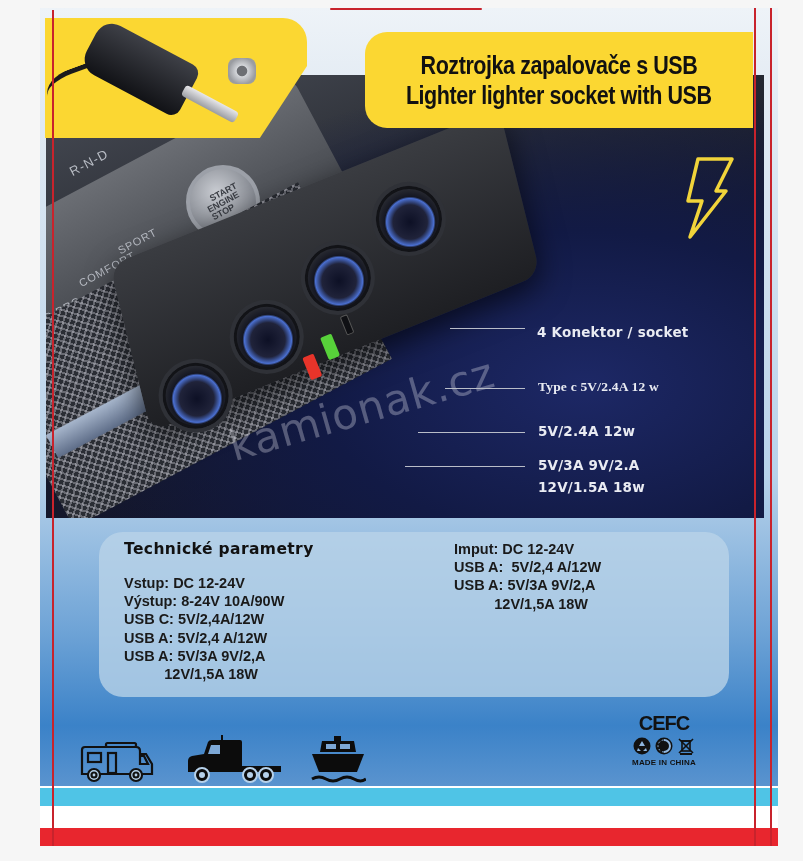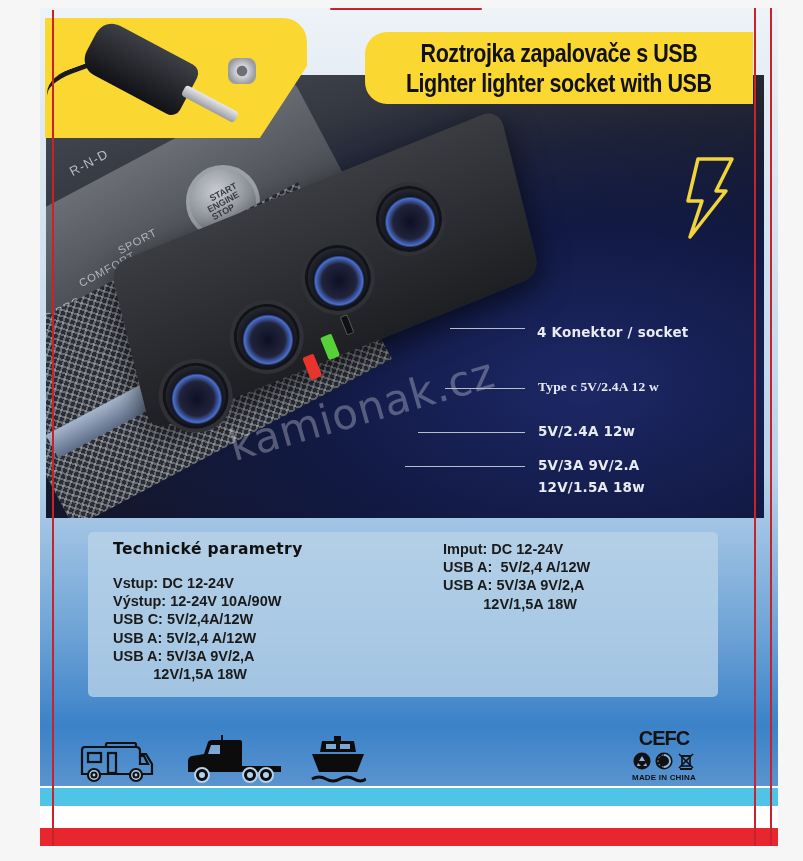--- a/index.html
+++ b/index.html
@@ -96,21 +96,21 @@
     
     .yellow-left {
       position: absolute; left: 45px; top: 18px; width: 262px; height: 120px;
       background: #fbd732; border-radius: 0 24px 0 0;
       clip-path: polygon(0 0, 100% 0, 100% 40%, 82% 100%, 0 100%);
     }
     .yellow-left::after {
       content: ""; position: absolute; right: 0; top: 0; width: 40px; height: 100%;
     }
     .title-box {
-      position: absolute; left: 365px; top: 32px; width: 388px; height: 72px;
+      position: absolute; left: 365px; top: 32px; width: 388px; height: 96px;
       background: #fbd732; border-radius: 22px 0 0 22px;
       display: flex; flex-direction: column; justify-content: center; align-items: center;
     }
     .title-line {
       font-family: "Liberation Sans", sans-serif; font-weight: bold; color: #111;
       font-size: 25px; line-height: 30px; letter-spacing: -0.5px; transform: scaleX(0.86);
       white-space: nowrap;
     }
 
     
@@ -132,39 +132,39 @@
       position: absolute; left: 228px; top: 58px; width: 28px; height: 26px; border-radius: 8px;
       background: radial-gradient(circle, #6d6f74 0 25%, #d3d5d9 30%, #9a9ca1 70%);
     }
 
     .bolt {
       position: absolute; left: 676px; top: 155px; width: 60px; height: 86px;
     }
 
     
     .specs {
-      position: absolute; left: 88px; top: 532px; width: 630px; height: 165px;
-      background: rgba(186, 212, 232, 0.78); border-radius: 5px;
+      position: absolute; left: 99px; top: 532px; width: 630px; height: 165px;
+      background: rgba(186, 212, 232, 0.78); border-radius: 24px;
     }
     .spec-col { position: absolute; top: 8px; }
     .spec-head {
       font-family: "DejaVu Sans", sans-serif; font-weight: bold; font-size: 15.5px; color: #111;
       letter-spacing: 0.4px; margin-bottom: 16px; white-space: nowrap;
     }
     .spec-line {
       font-family: "Liberation Sans", sans-serif; font-weight: bold; font-size: 14.5px; color: #1a1a1a;
       line-height: 18.2px; white-space: pre;
     }
 
     
     .vehicle-icon { position: absolute; }
     .certs {
       position: absolute; left: 624px; top: 712px; width: 80px; text-align: center;
     }
-    .ce-fc { font-family: "Liberation Sans", sans-serif; font-size: 20px; font-weight: bold; color: #121212; letter-spacing: -1px; margin-top: 15px; }
+    .ce-fc { font-family: "Liberation Sans", sans-serif; font-size: 20px; font-weight: bold; color: #121212; letter-spacing: -1px; }
     .cert-icons { display: flex; justify-content: center; gap: 4px; margin-top: 2px; }
     .made-in { font-family: "Liberation Sans", sans-serif; font-size: 8px; font-weight: bold; color: #111; margin-top: 3px; letter-spacing: 0.2px; }
   </style>
 </head>
 <body>
 
 <div class="page">
 
   <div class="card"></div>
   <div class="sky"></div>
@@ -224,21 +224,21 @@
 
   <div class="title-box">
     <div class="title-line">Roztrojka zapalovače s USB</div>
     <div class="title-line">Lighter lighter socket with USB</div>
   </div>
 
   <div class="specs">
     <div class="spec-col" style="left:25px;">
       <div class="spec-head">Technické parametry</div>
       <div class="spec-line">Vstup: DC 12-24V</div>
-      <div class="spec-line">Výstup: 12-24V 10A/90W</div>
+      <div class="spec-line">Výstup: 8-24V 10A/90W</div>
       <div class="spec-line">USB C: 5V/2,4A/12W</div>
       <div class="spec-line">USB A: 5V/2,4 A/12W</div>
       <div class="spec-line">USB A: 5V/3A 9V/2,A</div>
       <div class="spec-line">          12V/1,5A 18W</div>
     </div>
     <div class="spec-col" style="left:355px;">
       <div class="spec-line">Imput: DC 12-24V</div>
       <div class="spec-line">USB A:  5V/2,4 A/12W</div>
       <div class="spec-line">USB A: 5V/3A 9V/2,A</div>
       <div class="spec-line">          12V/1,5A 18W</div>

